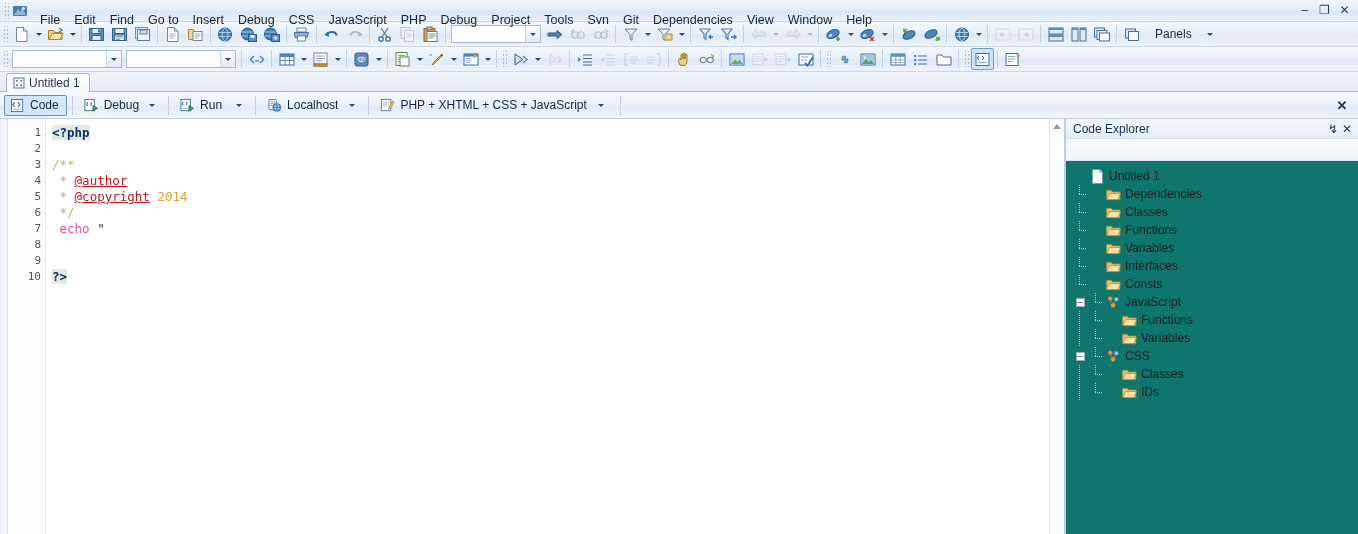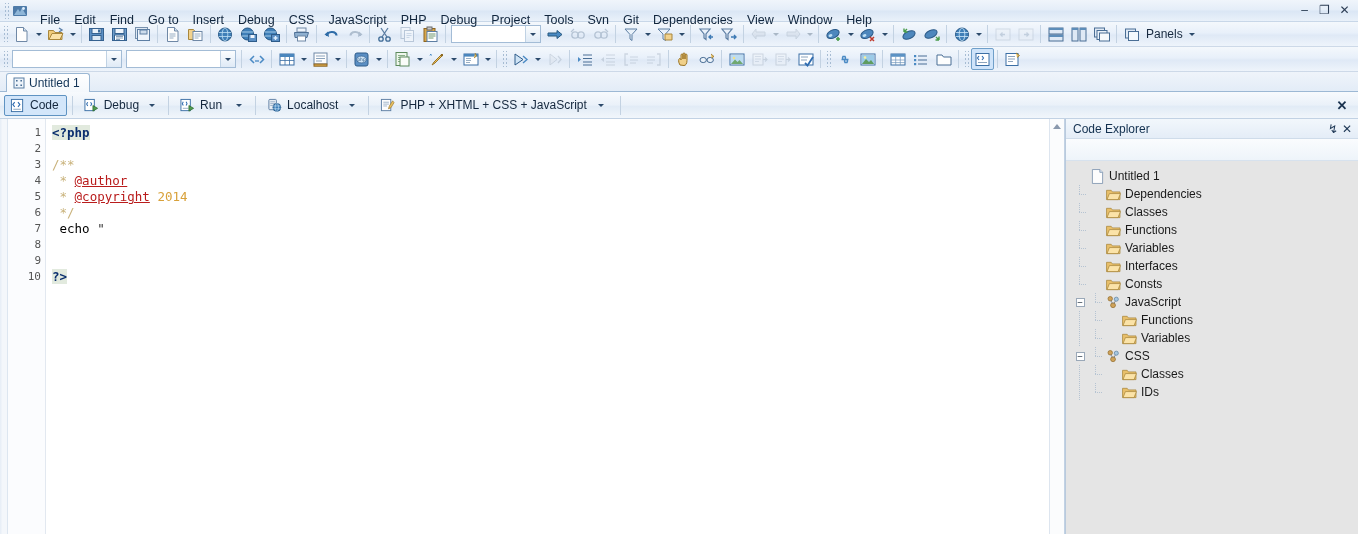--- a/index.html
+++ b/index.html
@@ -97,21 +97,21 @@
     flex: none;
   }
   .tbcombo .val { flex: 1; padding: 0 4px; font-size: 11px; color: #1c1c1c; overflow: hidden; white-space: nowrap; }
   .tbcombo .dd {
     width: 15px; height: 16px;
     display: flex; align-items: center; justify-content: center;
     background: linear-gradient(to bottom,#fbfdfe,#dfeaf6);
     border-left: 1px solid #c0d2e4;
   }
   .tblabel { font-size: 12px; padding: 0 3px 0 2px; color: #17293f; white-space: nowrap; }
-  .tbtn.withlabel { width: auto; padding: 0 3px; gap: 3px; }
+  .tbtn.withlabel { width: auto; padding: 0 3px; gap: 12px; }
 
   
   .tabstrip {
     height: 20px;
     background:
       linear-gradient(to bottom, #eff4fa 0%, #e3ecf7 100%);
     border-bottom: 1px solid #9cb8d4;
     display: flex; align-items: flex-end;
     padding-left: 6px;
     position: relative;
@@ -197,39 +197,39 @@
     line-height: 16px;
     white-space: pre;
     overflow: hidden;
     background: #ffffff;
   }
   .cl { height: 16px; }
   .tk-tag { color: #0a2e6e; font-weight: bold; background: #e2eade; }
   .tk-com { color: #c9b27a; }
   .tk-doc { color: #b91c1c; text-decoration: underline; }
   .tk-num { color: #d8a13a; }
-  .tk-kw  { color: #000000; }
+  .tk-kw  { color: #ec4899; }
   .tk-str { color: #2f2f2f; }
 
   .vscroll {
     width: 15px; flex: none;
     background: #fbfcfd;
     border-left: 1px solid #dde5ef;
     display: flex; flex-direction: column; align-items: center;
     background-image: radial-gradient(circle, #e6ebf2 0.5px, transparent 0.6px);
     background-size: 4px 4px;
   }
   .sbtn { width: 14px; height: 15px; display: flex; align-items: center; justify-content: center; }
   .uptri { width:0;height:0;border-left:4px solid transparent;border-right:4px solid transparent;border-bottom:5px solid #8a99ad; }
 
   
   .explorer {
     width: 293px; flex: none;
     display: flex; flex-direction: column;
-    background: #e5e5e5;
+    background: #0f766e;
     border-left: 1px solid #b9cadd;
   }
   .exphead {
     height: 20px;
     display: flex; align-items: center;
     padding: 0 4px 0 7px;
     background: linear-gradient(to bottom,#f2f7fc,#e4edf7);
     border-bottom: 1px solid #cfdcea;
     font-size: 12px; color: #12304f;
   }

